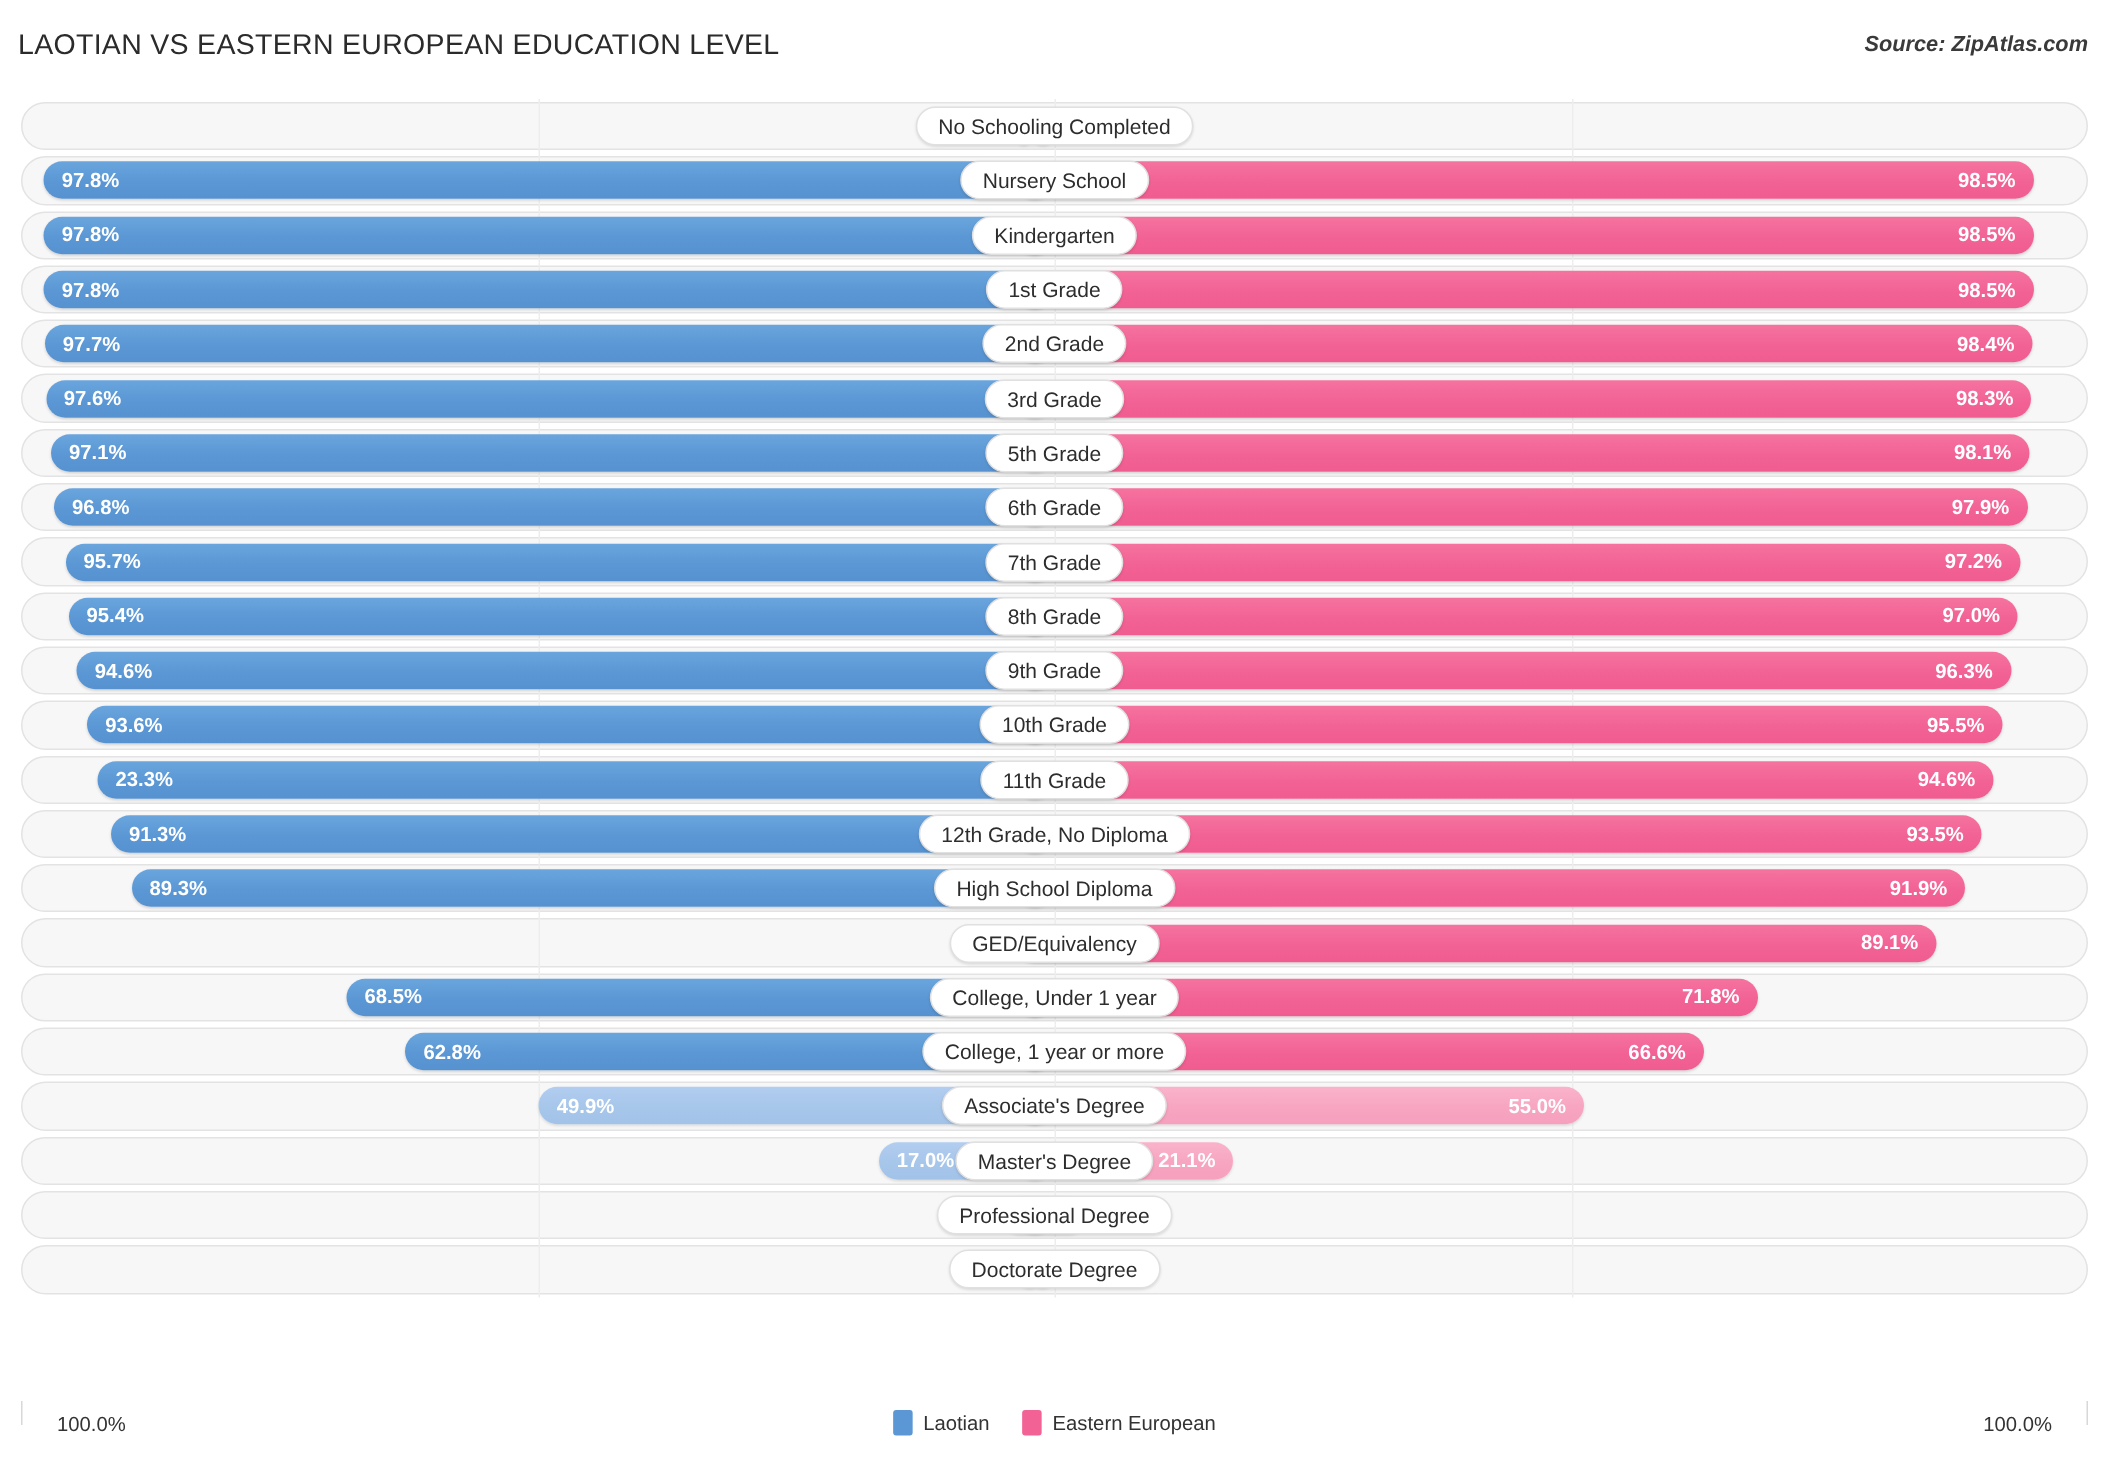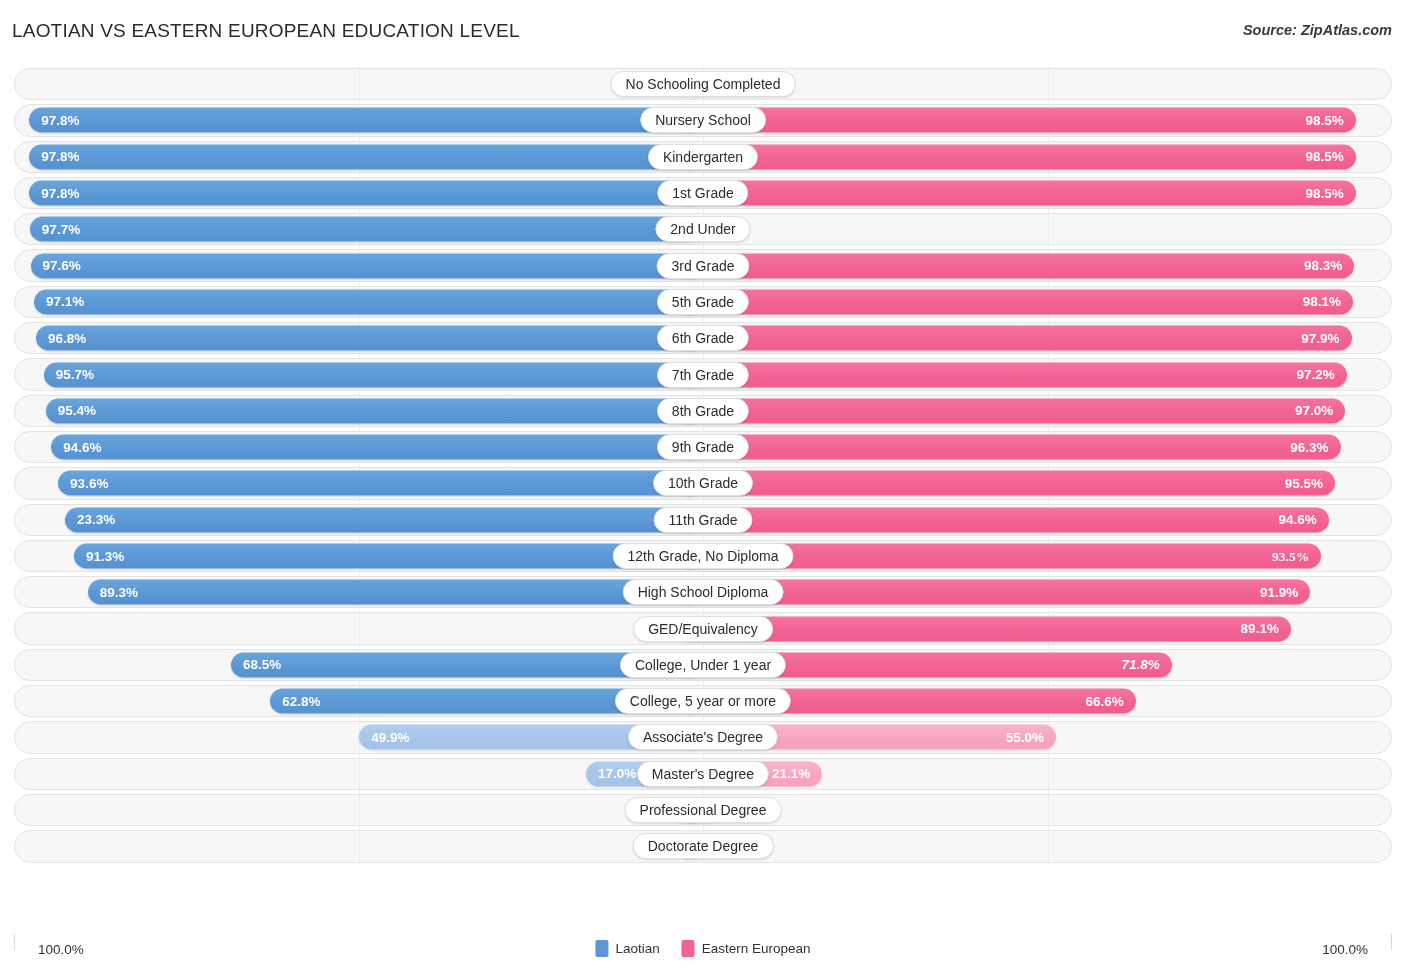--- a/index.html
+++ b/index.html
@@ -201,21 +201,24 @@
         <div class="pill">1st Grade</div>
       </div>
       <div class="row">
         <div class="track"></div>
         <div class="guide" style="left: 358.5px;"></div>
         <div class="guide" style="left: 703px;"></div>
         <div class="guide" style="left: 1047.5px;"></div>
         <div class="bar bar-left dark" style="width: 673.153px;">
           <span class="val inside left-in">97.7%</span>
         </div>
-        <div class="pill">2nd Under</div>
+        <div class="bar bar-right dark" style="width: 677.976px;">
+          <span class="val inside right-in">98.4%</span>
+        </div>
+        <div class="pill">2nd Grade</div>
       </div>
       <div class="row">
         <div class="track"></div>
         <div class="guide" style="left: 358.5px;"></div>
         <div class="guide" style="left: 703px;"></div>
         <div class="guide" style="left: 1047.5px;"></div>
         <div class="bar bar-left dark" style="width: 672.464px;">
           <span class="val inside left-in">97.6%</span>
         </div>
         <div class="bar bar-right dark" style="width: 677.287px;">
@@ -315,21 +318,21 @@
         <div class="pill">11th Grade</div>
       </div>
       <div class="row">
         <div class="track"></div>
         <div class="guide" style="left: 358.5px;"></div>
         <div class="guide" style="left: 703px;"></div>
         <div class="guide" style="left: 1047.5px;"></div>
         <div class="bar bar-left dark" style="width: 629.057px;">
           <span class="val inside left-in">91.3%</span>
         </div>
-        <div class="bar bar-right dark" style="width: 644.215px; font-family: Liberation Serif, serif;">
+        <div class="bar bar-right dark" style="width: 644.215px;">
           <span class="val inside right-in">93.5%</span>
         </div>
         <div class="pill">12th Grade, No Diploma</div>
       </div>
       <div class="row">
         <div class="track"></div>
         <div class="guide" style="left: 358.5px;"></div>
         <div class="guide" style="left: 703px;"></div>
         <div class="guide" style="left: 1047.5px;"></div>
         <div class="bar bar-left dark" style="width: 615.277px;">
@@ -351,37 +354,37 @@
         <div class="pill">GED/Equivalency</div>
       </div>
       <div class="row">
         <div class="track"></div>
         <div class="guide" style="left: 358.5px;"></div>
         <div class="guide" style="left: 703px;"></div>
         <div class="guide" style="left: 1047.5px;"></div>
         <div class="bar bar-left dark" style="width: 471.965px;">
           <span class="val inside left-in">68.5%</span>
         </div>
-        <div class="bar bar-right dark" style="width: 494.702px; font-style: italic;">
+        <div class="bar bar-right dark" style="width: 494.702px;">
           <span class="val inside right-in">71.8%</span>
         </div>
         <div class="pill">College, Under 1 year</div>
       </div>
       <div class="row">
         <div class="track"></div>
         <div class="guide" style="left: 358.5px;"></div>
         <div class="guide" style="left: 703px;"></div>
         <div class="guide" style="left: 1047.5px;"></div>
         <div class="bar bar-left dark" style="width: 432.692px;">
           <span class="val inside left-in">62.8%</span>
         </div>
         <div class="bar bar-right dark" style="width: 458.874px;">
           <span class="val inside right-in">66.6%</span>
         </div>
-        <div class="pill">College, 5 year or more</div>
+        <div class="pill">College, 1 year or more</div>
       </div>
       <div class="row">
         <div class="track"></div>
         <div class="guide" style="left: 358.5px;"></div>
         <div class="guide" style="left: 703px;"></div>
         <div class="guide" style="left: 1047.5px;"></div>
         <div class="bar bar-left light" style="width: 343.811px;">
           <span class="val inside left-in">49.9%</span>
         </div>
         <div class="bar bar-right light" style="width: 378.95px;">

